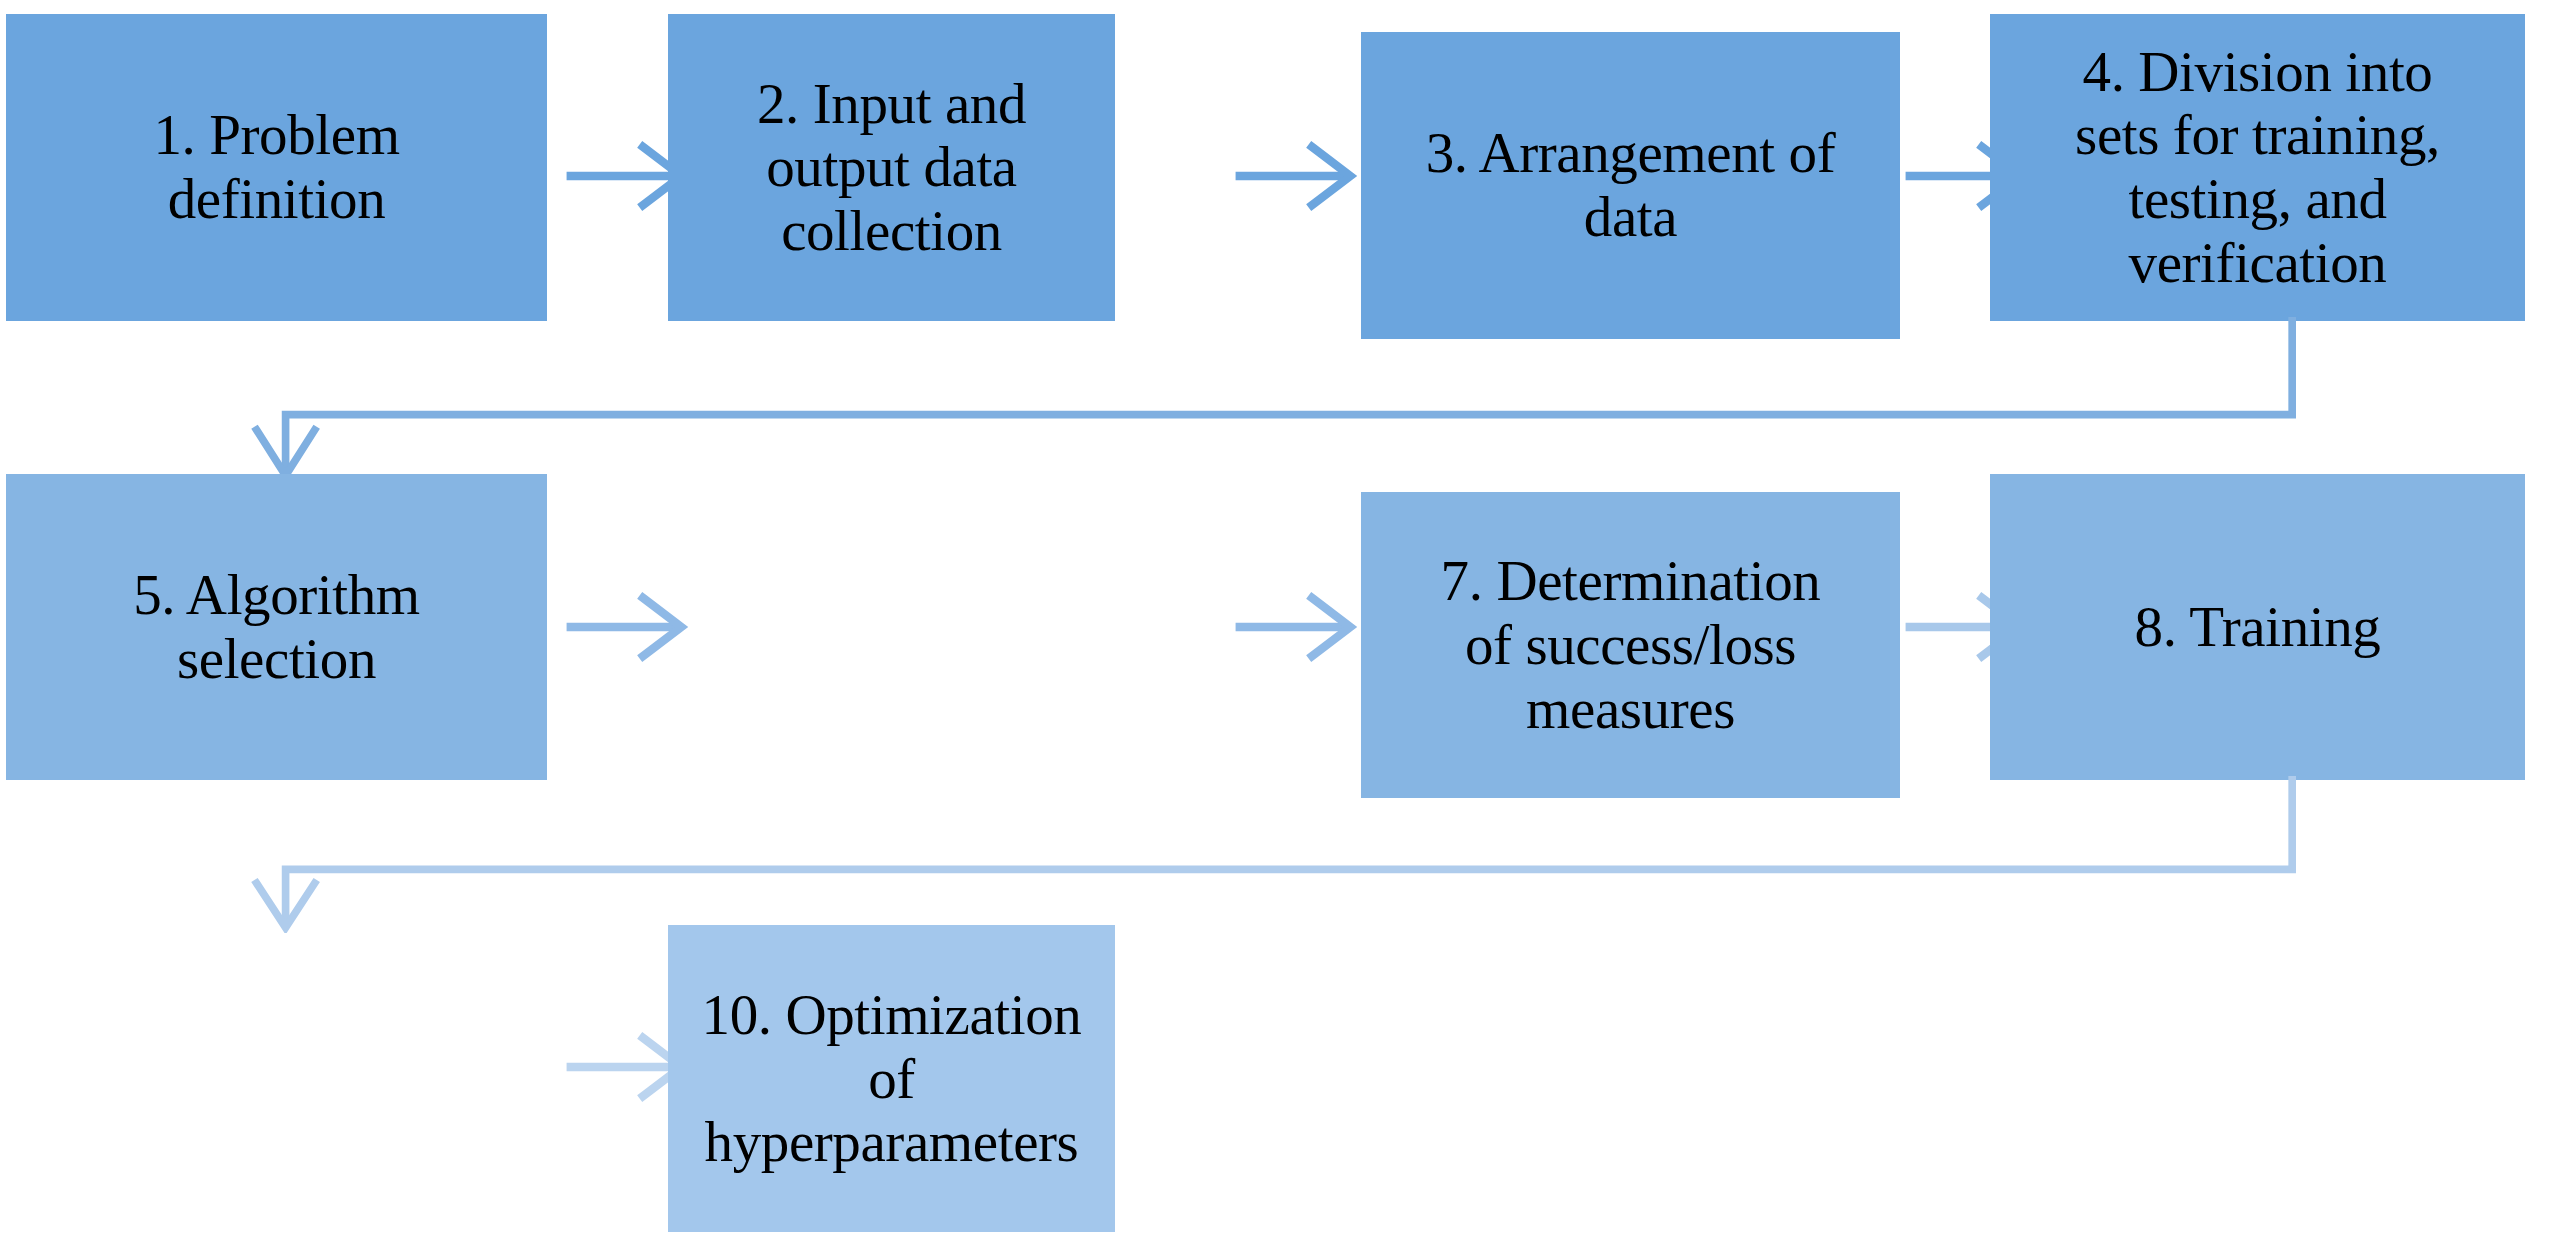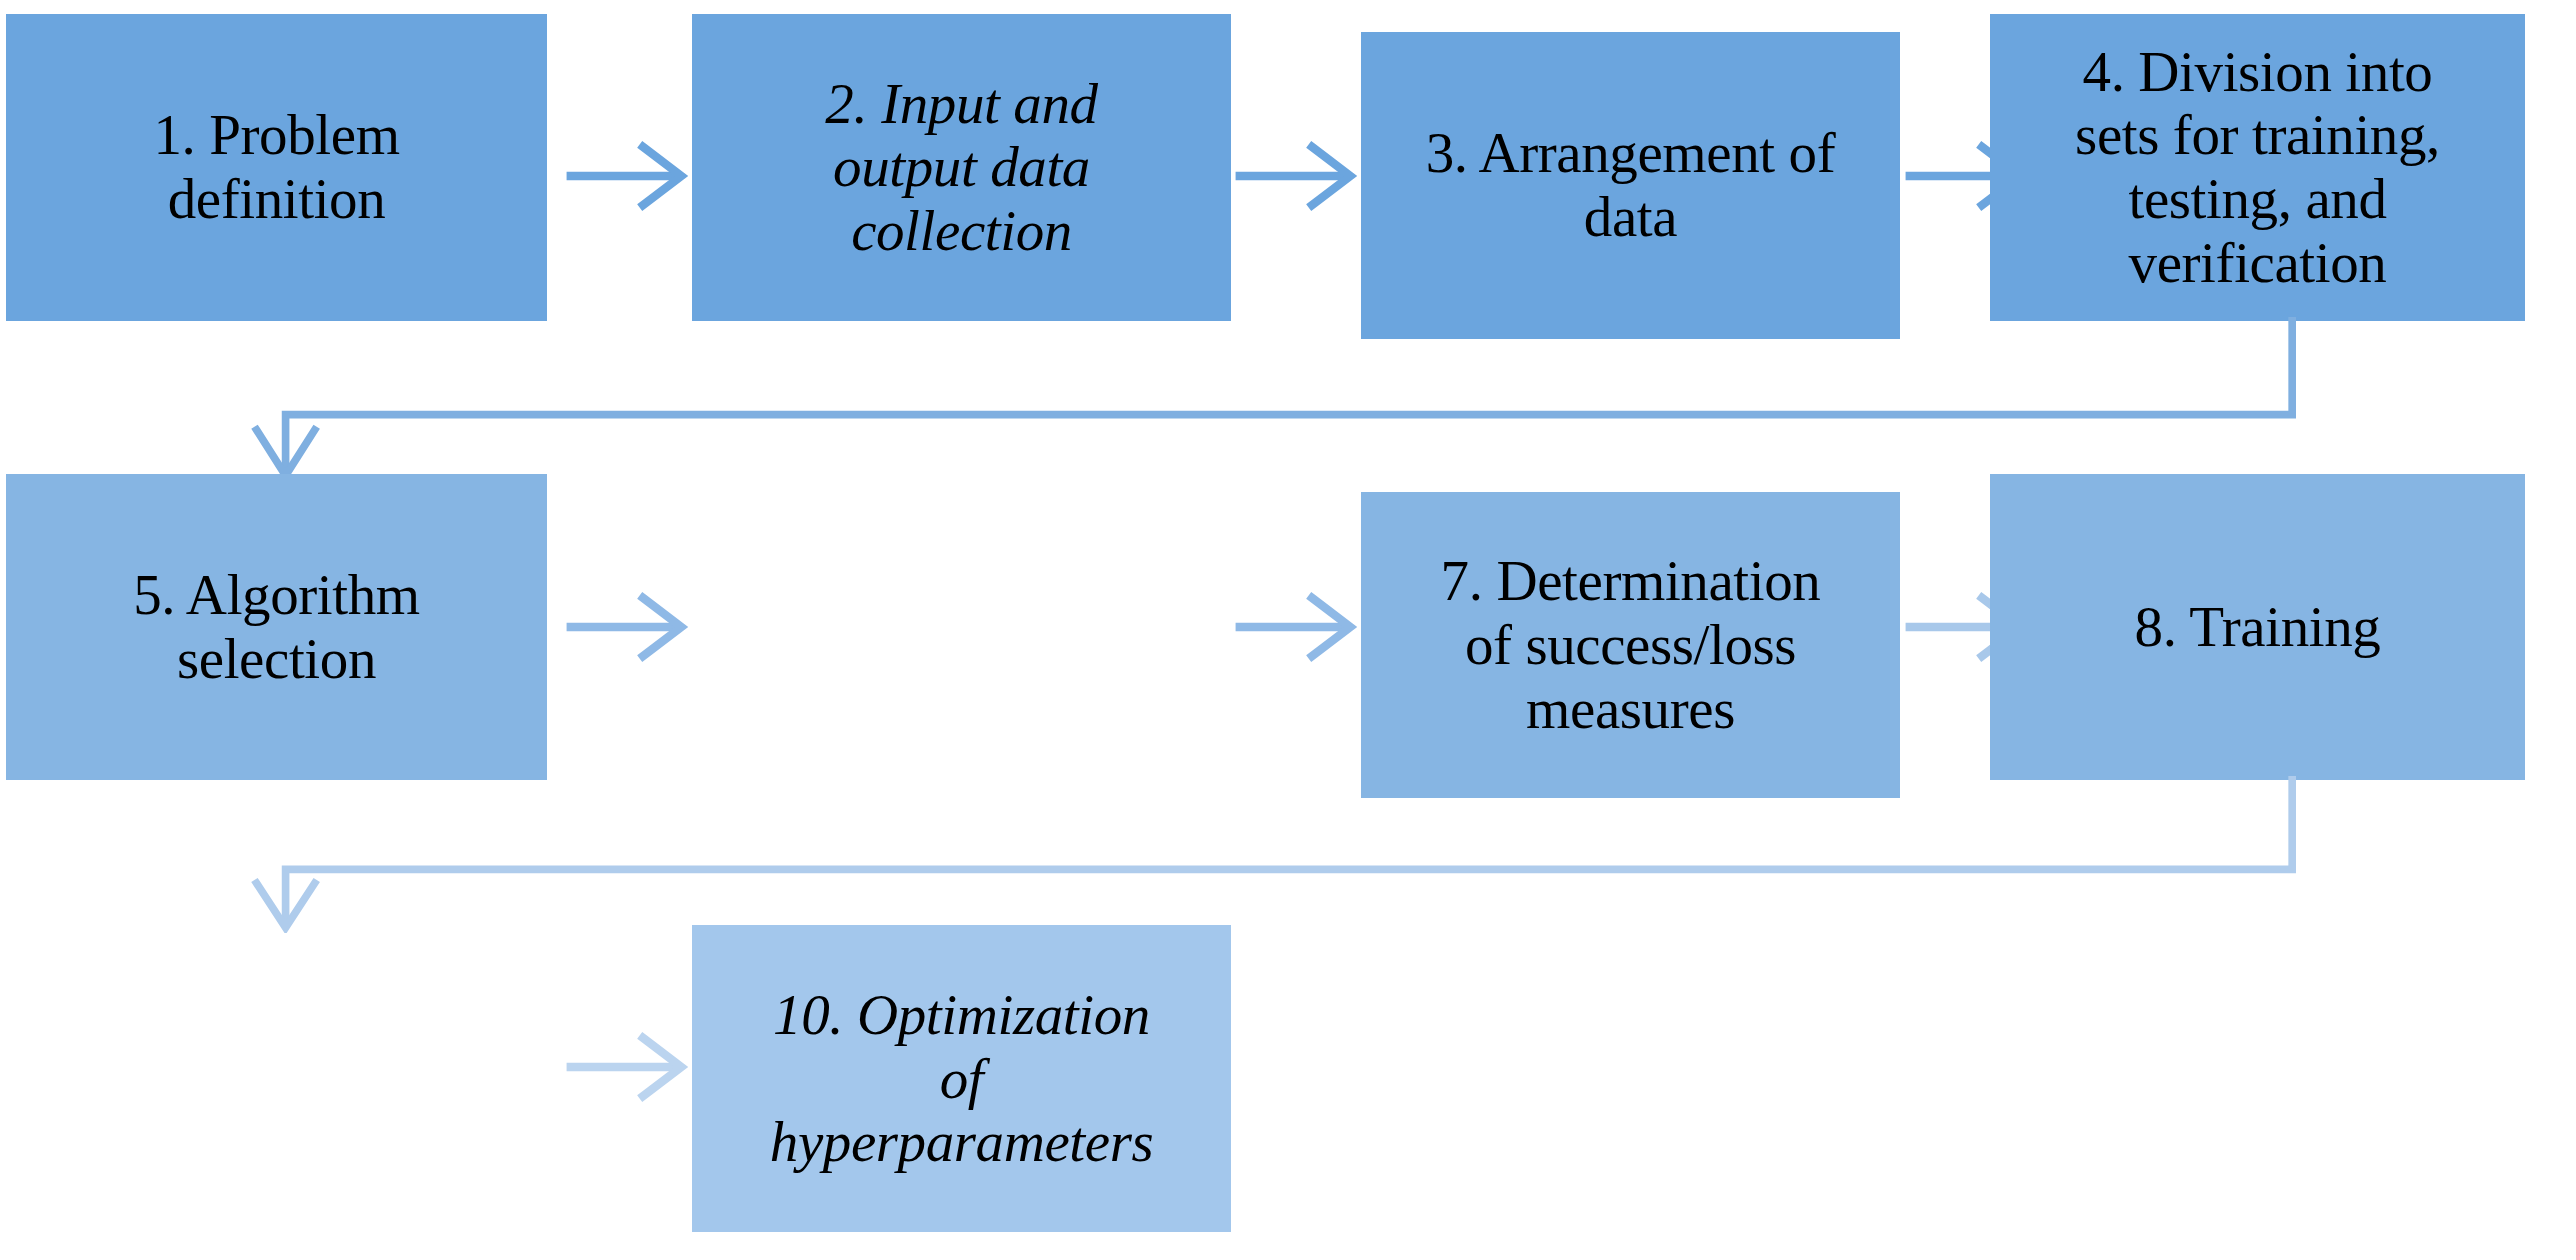--- a/index.html
+++ b/index.html
@@ -40,21 +40,21 @@
   .tint-1 { background: #6BA5DE; }
   .tint-2 { background: #86B5E3; }
   .tint-3 { background: #A3C7EC; }
 
   
   .r1 { top: 13.8px;   height: 307px; }
   .r2 { top: 474px;  height: 306px; }
   .r3 { top: 925px; height: 307px; }
 
   .c1 { left: 6px;   width: 541px; justify-content: flex-end; }
-  .c2 { left: 692px;  width: 539px; font-style: italic; }
+  .c2 { left: 668px;  width: 447px; }
   .c3 { left: 1361px; width: 539px; margin-top: 18px; }
   .c4 { left: 1990px; width: 535px; }
 
   
   .h-arrow {
     position: absolute;
     height: 92px;
   }
   .h-arrow svg { display: block; width: 100%; height: 100%; }
 

